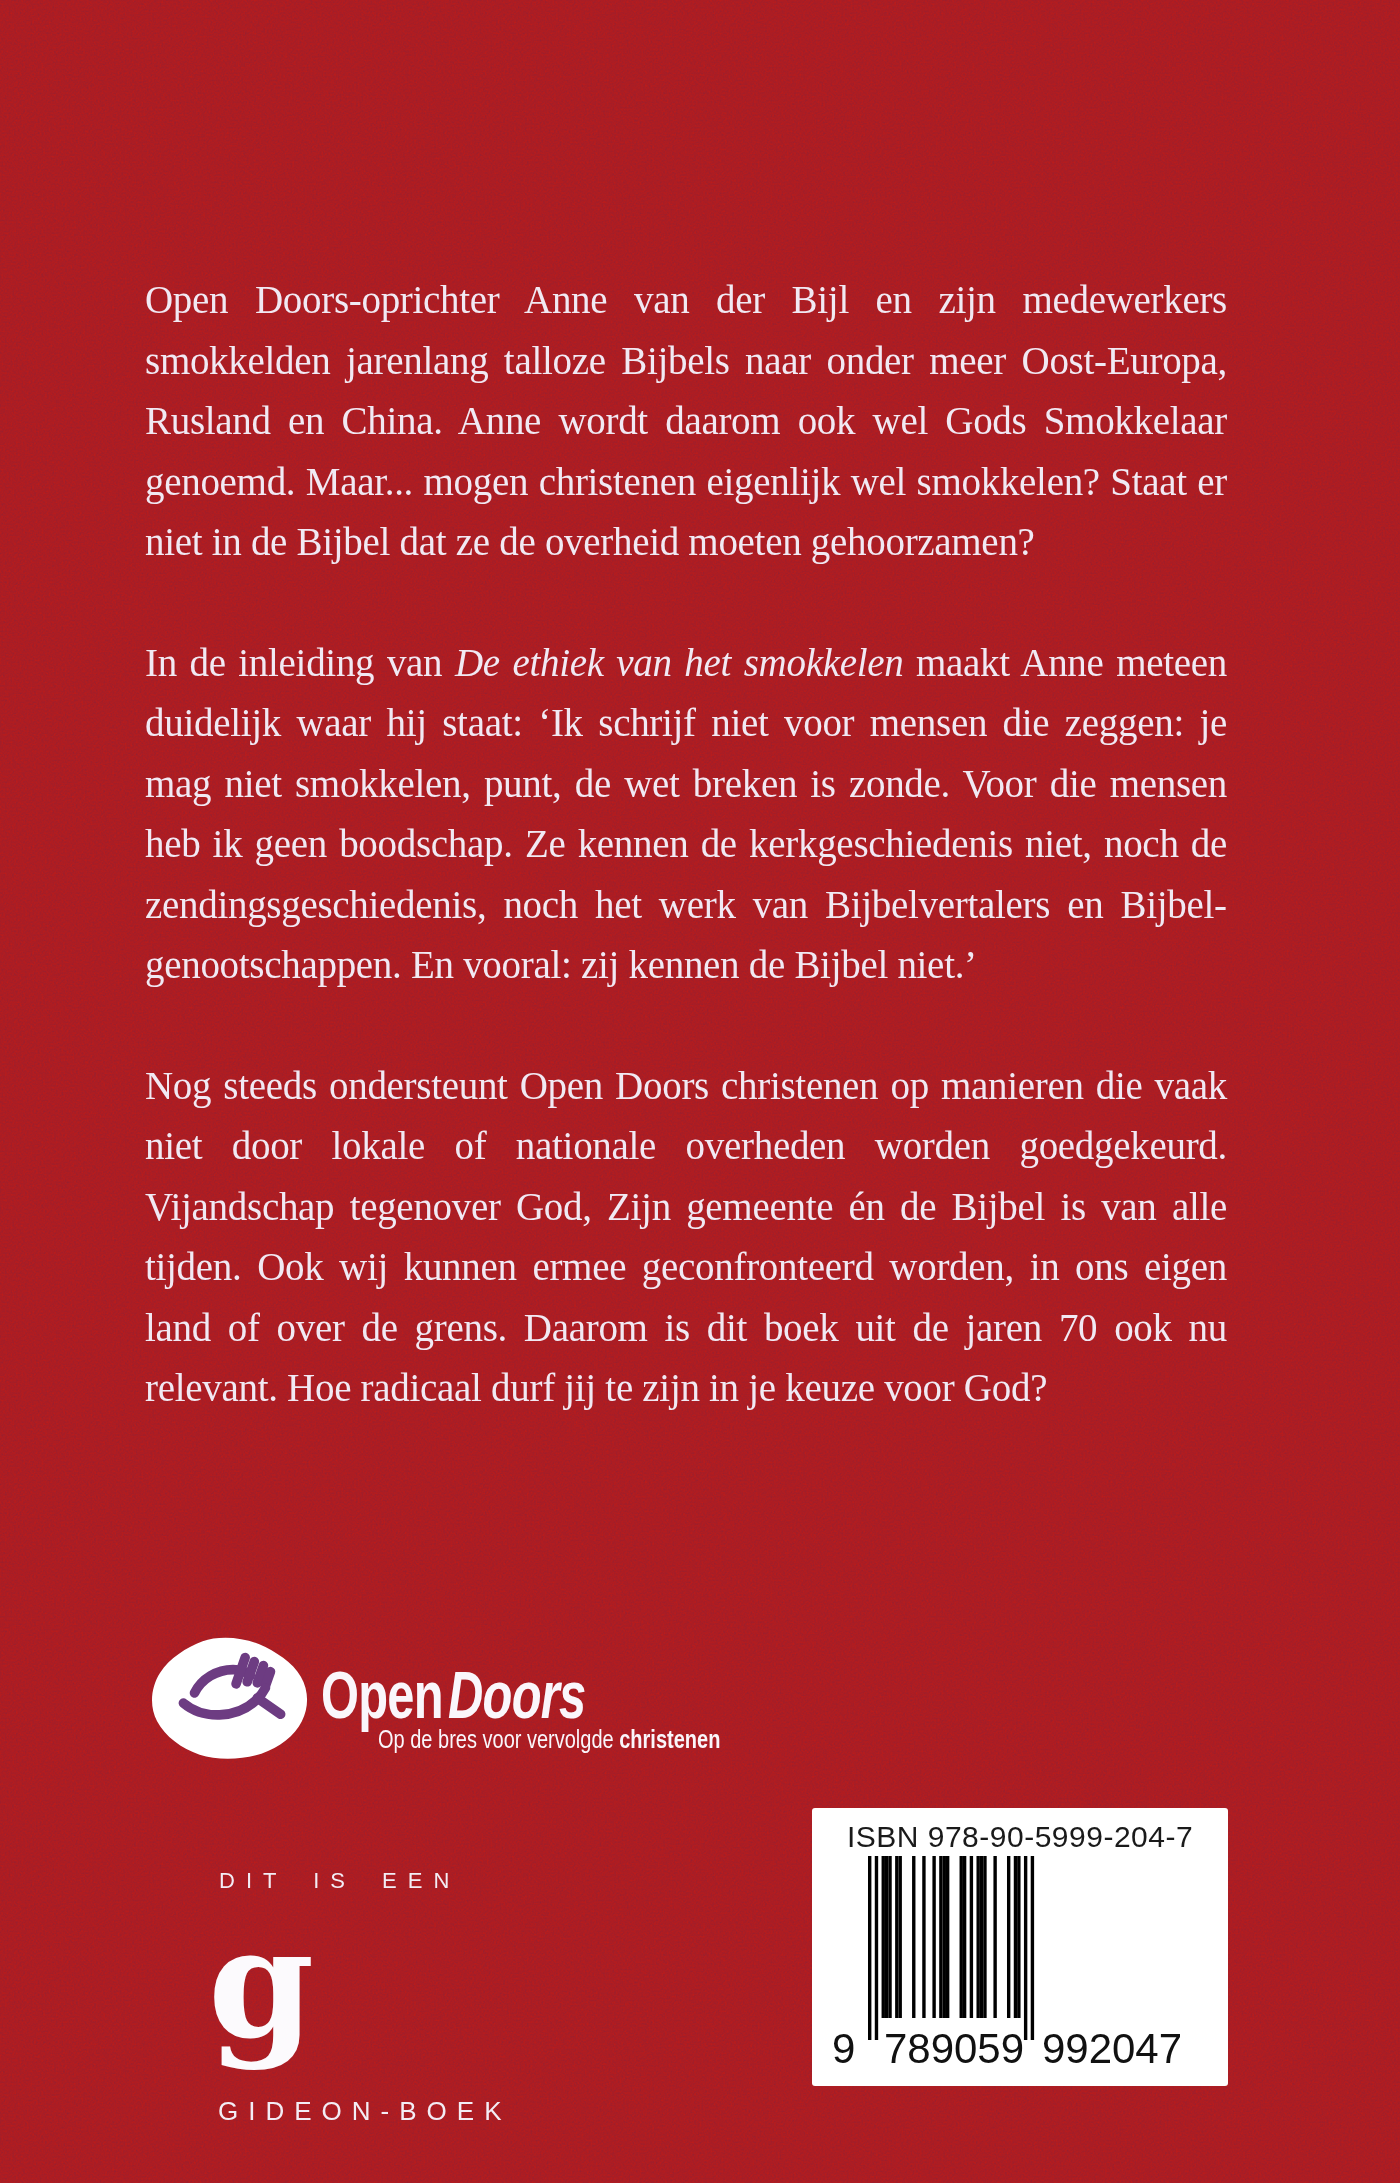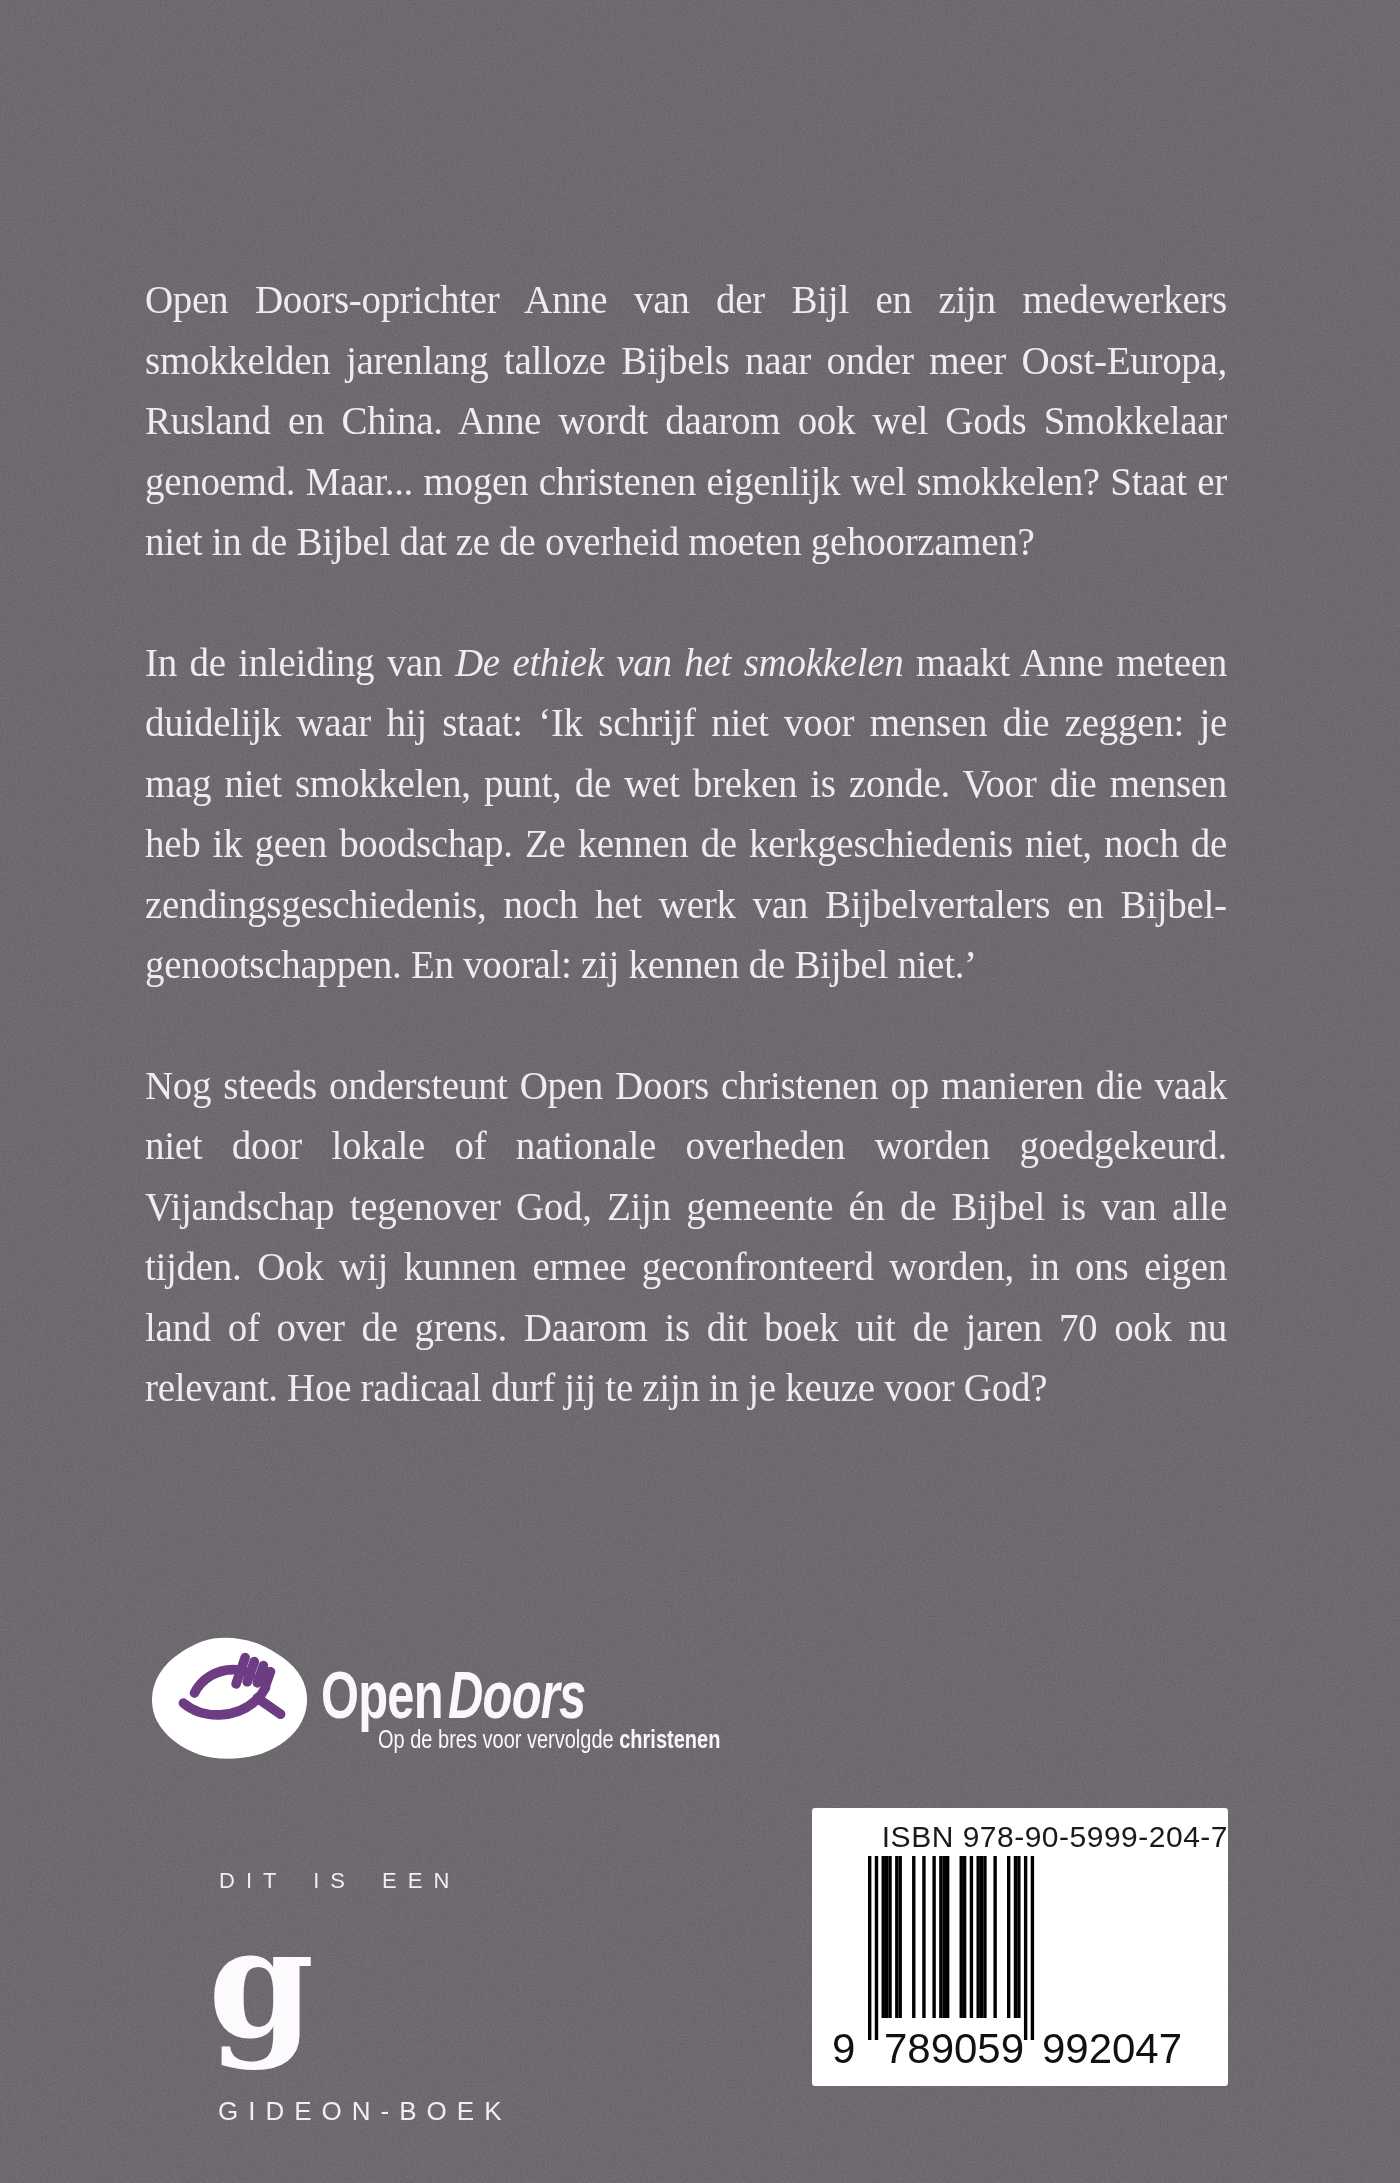--- a/index.html
+++ b/index.html
@@ -57,35 +57,35 @@
     font-family:"DejaVu Serif", serif;font-weight:700;
     font-size:152px;line-height:.8;margin-top:28px;
     color:#fcfafd;
   }
   .g-bottom{font-size:26px;letter-spacing:10px;margin-top:52px;margin-left:10px;}
   
   .isbn-box{
     position:absolute;left:812px;top:1808px;width:416px;height:278px;
     background:#ffffff;border-radius:3px;
     font-family:"Liberation Sans", sans-serif;color:#141414;
-    text-align:right;
+    text-align:center;
   }
   .isbn-label{
     margin-top:12px;font-size:30px;letter-spacing:.5px;color:#1a1a1a;
   }
   .barcode-svg{display:block;margin:2px auto 0 auto;}
   .barcode-svg text{
     font-family:"Liberation Sans", sans-serif;
     font-size:42px;fill:#111;
   }
 </style>
 </head>
 <body>
 
-<div class="cover" style="background: #737373; color: rgb(241, 233, 243);">
+<div class="cover" style="background: #b91c1c; color: rgb(241, 233, 243);">
 
   <svg class="texture" xmlns="http://www.w3.org/2000/svg">
     <filter id="paperNoise">
       <feTurbulence type="fractalNoise" baseFrequency="0.55" numOctaves="2" seed="7" result="n"></feTurbulence>
       <feColorMatrix in="n" type="matrix" values="0 0 0 0 0.08
                 0 0 0 0 0.02
                 0 0 0 0 0.10
                 0.45 0.45 0.45 0 -0.42"></feColorMatrix>
     </filter>
     <rect width="100%" height="100%" filter="url(#paperNoise)"></rect>

